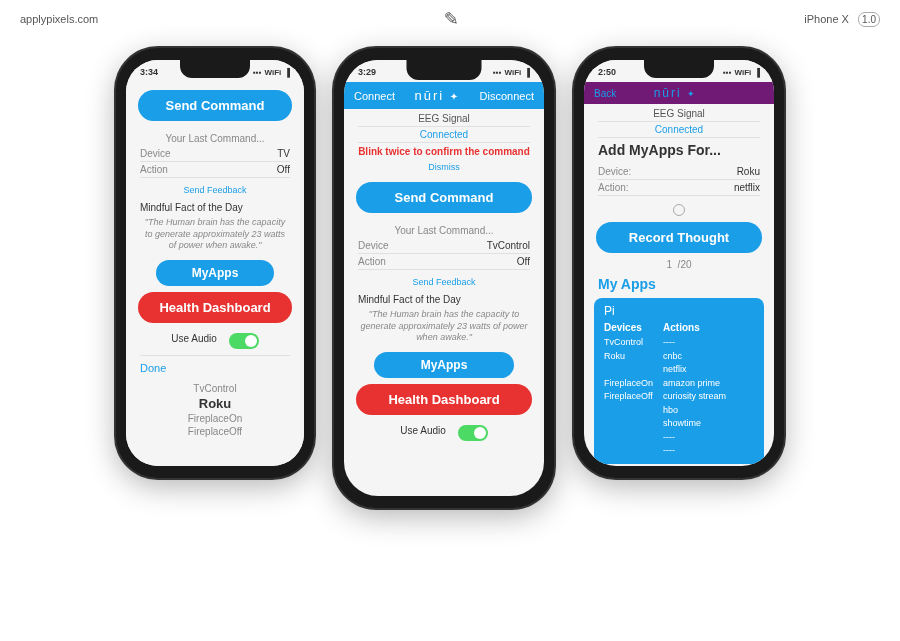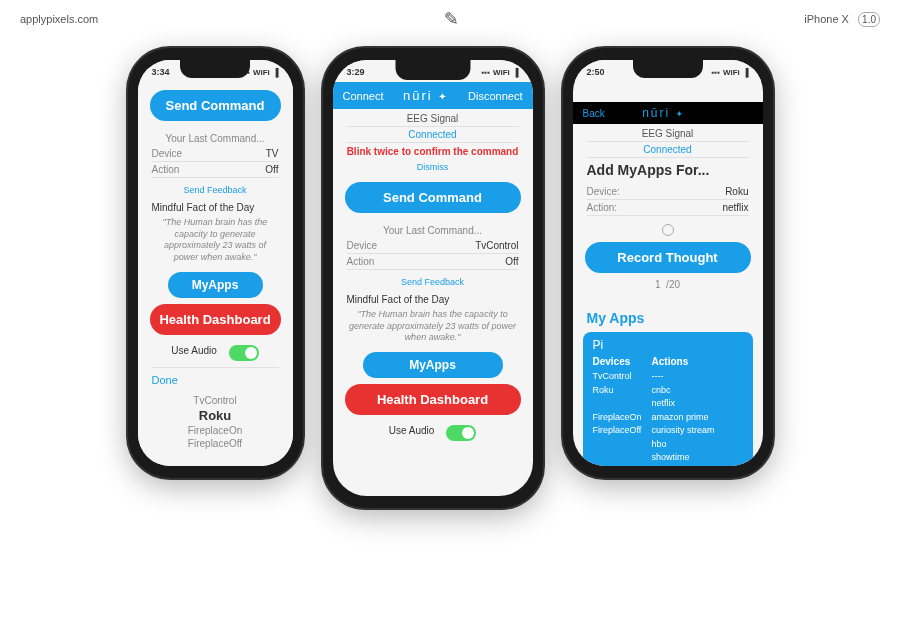--- a/index.html
+++ b/index.html
@@ -32,21 +32,21 @@
 
     
     .phone {
       position: relative;
       background: #1a1a1a;
       border-radius: 42px;
       box-shadow: 0 0 0 2px #333, 0 8px 30px rgba(0,0,0,0.3);
     }
 
     .phone-left {
-      width: 175px;
+      width: 198px;
       height: 430px;
     }
 
     .phone-center {
       width: 220px;
       height: 460px;
     }
 
     .phone-right {
       width: 210px;
@@ -262,27 +262,26 @@
       right: 2px;
       top: 2px;
       width: 12px;
       height: 12px;
       background: white;
       border-radius: 50%;
     }
 
     
     .back-header {
-      background: #000000;
+      background: #701a75;
       padding: 4px 10px;
       display: flex;
       justify-content: space-between;
       align-items: center;
       font-size: 11px;
-      margin-top: 20px;
     }
 
     .back-link {
       color: #1a9ee8;
       font-size: 10px;
     }
 
     .add-waves {
       font-size: 14px;
       font-weight: 600;
@@ -306,21 +305,20 @@
       font-size: 10px;
       color: #888;
       padding: 2px 0;
     }
 
     .my-apps-title {
       font-size: 14px;
       font-weight: 600;
       color: #1a9ee8;
       padding: 4px 14px 2px;
-      margin-top: 14px;
     }
 
     .pi-card {
       background: #1a9ee8;
       margin: 4px 10px;
       border-radius: 8px;
       padding: 6px 10px;
       color: white;
     }
 

